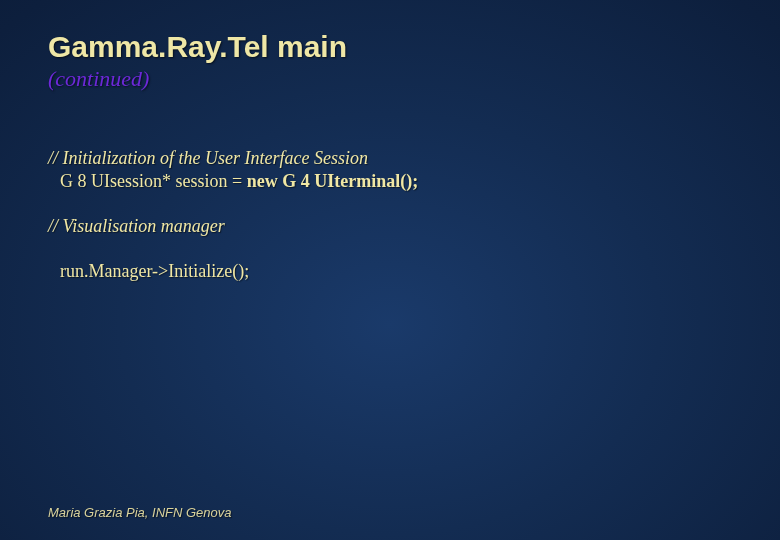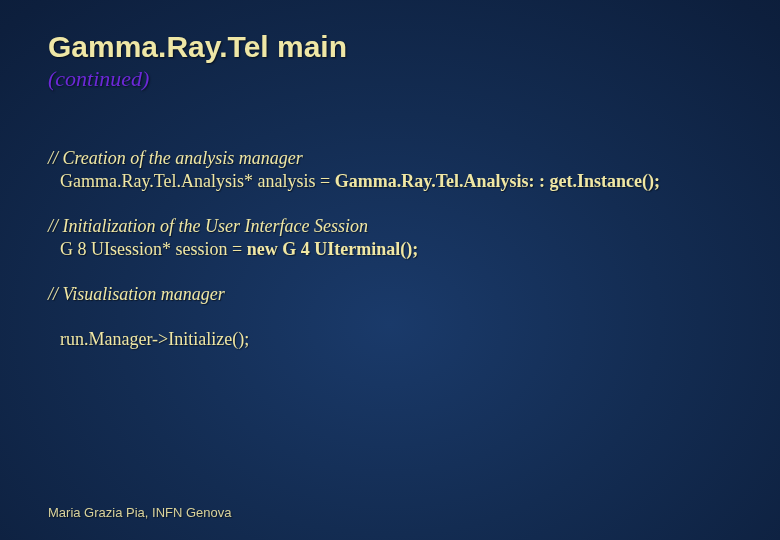--- a/index.html
+++ b/index.html
@@ -62,41 +62,36 @@
     margin: 0 0 2px 12px;
   }
   .code-bold {
     font-weight: bold;
   }
   .footer {
     position: absolute;
     left: 48px;
     bottom: 20px;
     font-family: Arial, Helvetica, sans-serif;
+    font-style: italic;
     font-size: 13px;
     color: #d9d29b;
     text-shadow: 1px 1px 1px rgba(0,0,0,0.5);
   }
 </style>
 </head>
 <body>
 
 <div class="slide">
 
   <div class="title-line">
     <span class="title-main">Gamma.Ray.Tel main</span>
     <span class="title-sub">(continued)</span>
   </div>
 
-  <div class="block">
-    <p class="comment">// Creation of the analysis manager</p>
-    <p class="code-line">
-      <span>Gamma.Ray.Tel.Analysis* analysis = </span><span class="code-bold">Gamma.Ray.Tel.Analysis: : get.Instance();</span>
-    </p>
-  </div>
 
   <div class="block">
     <p class="comment">// Initialization of the User Interface Session</p>
     <p class="code-line">
       <span>G 8 UIsession* session =  </span><span class="code-bold">new G 4 UIterminal();</span>
     </p>
   </div>
 
   <div class="block">
     <p class="comment">// Visualisation manager</p>

